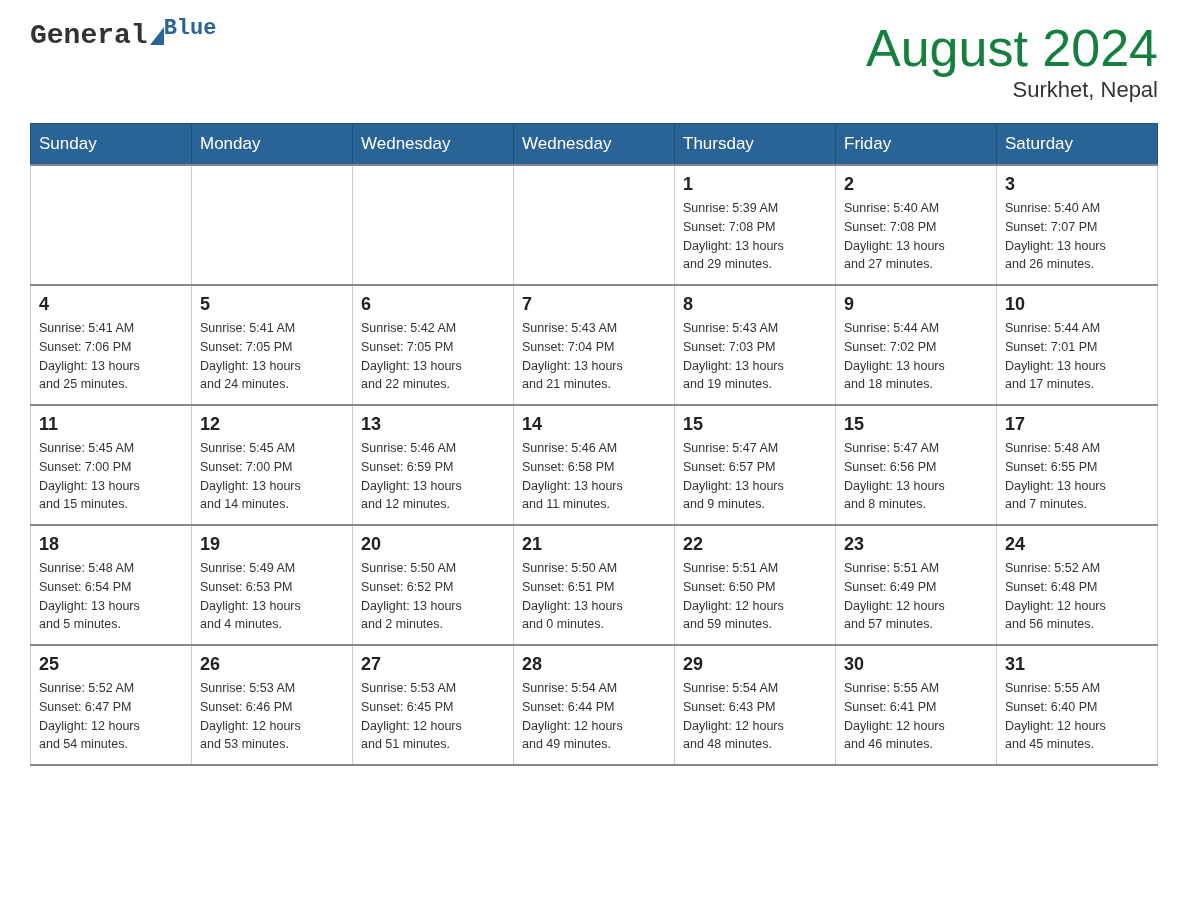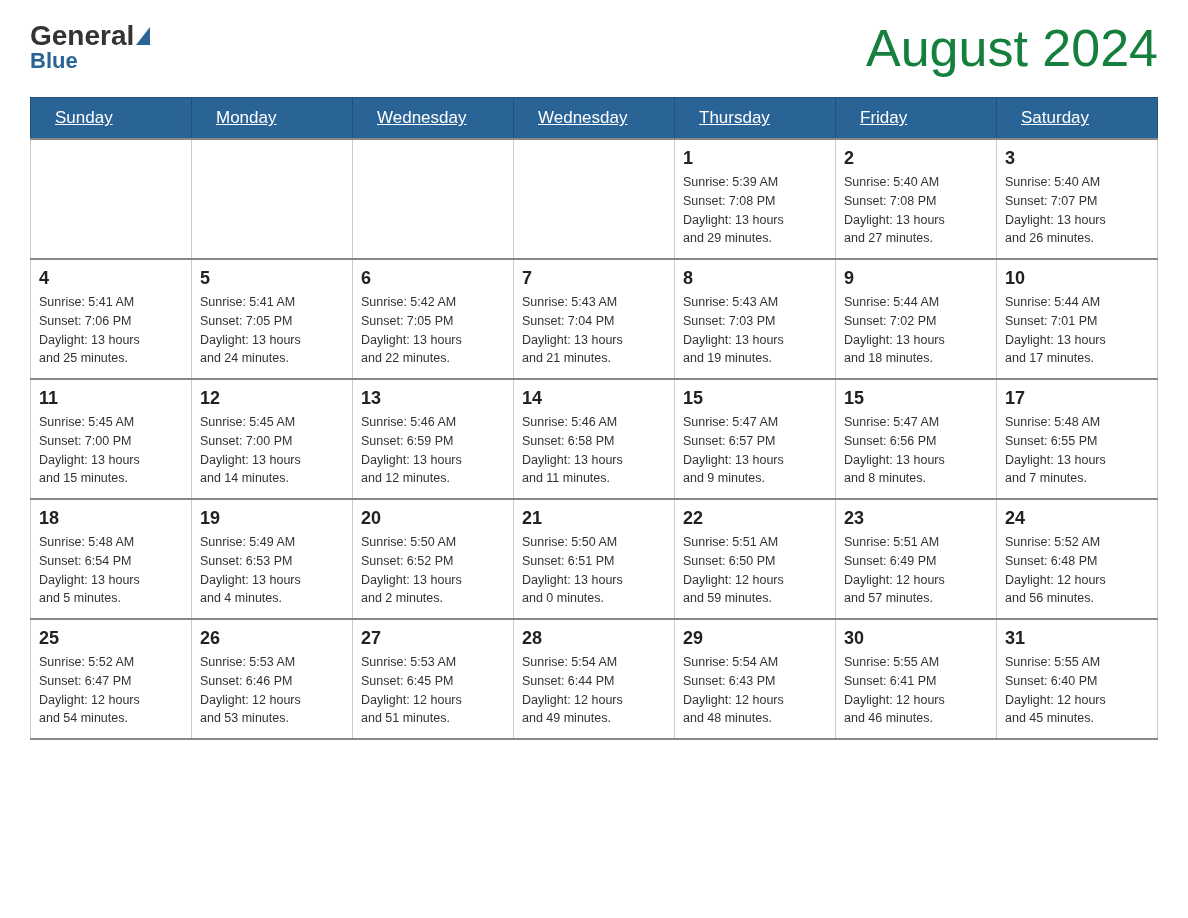--- a/index.html
+++ b/index.html
@@ -54,24 +54,23 @@
     .calendar {
       width: 100%;
       border-collapse: collapse;
       border: 1px solid #a0a0a0;
     }
     .calendar th {
       background-color: #2a6496;
       color: #fff;
       font-size: 17px;
       font-weight: normal;
-      padding: 10px 24px;
+      padding: 10px 8px;
       text-align: left;
       border: 1px solid #1e5276;
-      text-decoration: underline;
     }
     .calendar td {
       vertical-align: top;
       padding: 8px 8px 10px 8px;
       border: 1px solid #ccc;
       width: 14.28%;
       min-height: 100px;
       font-size: 13px;
       color: #333;
       background: #fff;
@@ -89,41 +88,43 @@
     .day-info {
       font-size: 12.5px;
       color: #333;
       line-height: 1.5;
     }
     .empty-cell {
       background: #f9f9f9;
     }
     .logo-wrapper {
       display: flex;
-      flex-direction: column;
+      flex-direction: row;
       align-items: flex-start;
+      font-family: Liberation Mono, monospace;
     }
     .logo-line1 {
       display: flex;
       align-items: center;
     }
   </style>
 </head>
 <body>
 
 <div class="header">
   <div class="logo-wrapper">
     <div class="logo-line1">
       <span class="logo-text-general">General</span>
       <span class="logo-triangle"></span>
     </div>
     <span class="logo-blue">Blue</span>
   </div>
   <div class="title-block">
     <div class="month-year">August 2024</div>
+    <div class="location">Surkhet, Nepal</div>
   </div>
 </div>
 
 <table class="calendar">
   <thead>
     <tr>
     <th>Sunday</th>
         <th>Monday</th>
         <th>Wednesday</th>
         <th>Wednesday</th>

